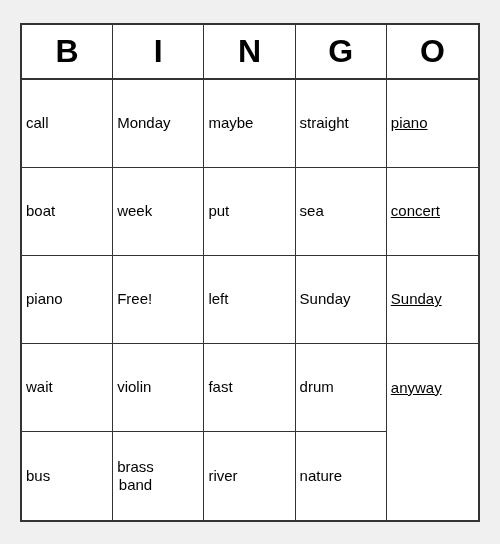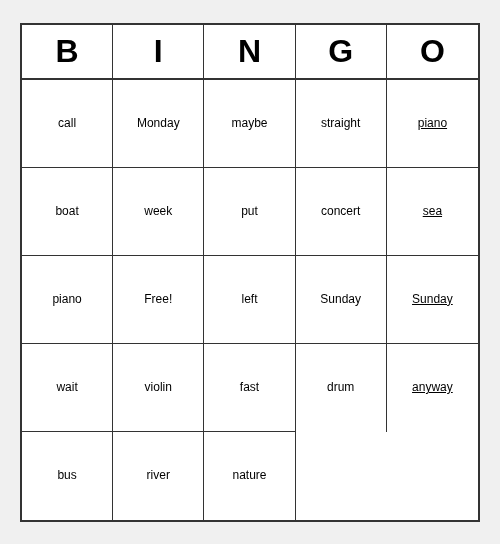--- a/index.html
+++ b/index.html
@@ -45,25 +45,24 @@
       display: grid;
       grid-template-columns: repeat(5, 1fr);
       grid-template-rows: repeat(5, 1fr);
     }
 
     .bingo-cell {
       border-right: 1px solid #333;
       border-bottom: 1px solid #333;
       display: flex;
       align-items: center;
-      justify-content: center;
       text-align: center;
       min-height: 88px;
       padding: 23px 4px;
-      font-size: 12px;
+      font-size: 15px;
     }
 
     .bingo-cell:nth-child(5n) {
       border-right: none;
       text-decoration: underline;
     }
 
     .bingo-cell:nth-last-child(-n+5) {
       border-bottom: none;
     }
@@ -103,24 +102,24 @@
       <div class="bingo-cell">
         <span>boat</span>
       </div>
       <div class="bingo-cell">
         <span>week</span>
       </div>
       <div class="bingo-cell">
         <span>put</span>
       </div>
       <div class="bingo-cell">
-        <span>concert</span>
+        <span>sea</span>
       </div>
       <div class="bingo-cell">
-        <span>sea</span>
+        <span>concert</span>
       </div>
       <div class="bingo-cell">
         <span>piano</span>
       </div>
       <div class="bingo-cell">
         <span>Free!</span>
       </div>
       <div class="bingo-cell">
         <span>left</span>
       </div>
@@ -142,19 +141,22 @@
       <div class="bingo-cell">
         <span>drum</span>
       </div>
       <div class="bingo-cell">
         <span>anyway</span>
       </div>
       <div class="bingo-cell">
         <span>bus</span>
       </div>
       <div class="bingo-cell">
+        <span>brass<br>band</span>
+      </div>
+      <div class="bingo-cell">
         <span>river</span>
       </div>
       <div class="bingo-cell">
         <span>nature</span>
       </div>
     </div>
 </div>
 
 </body></html>

